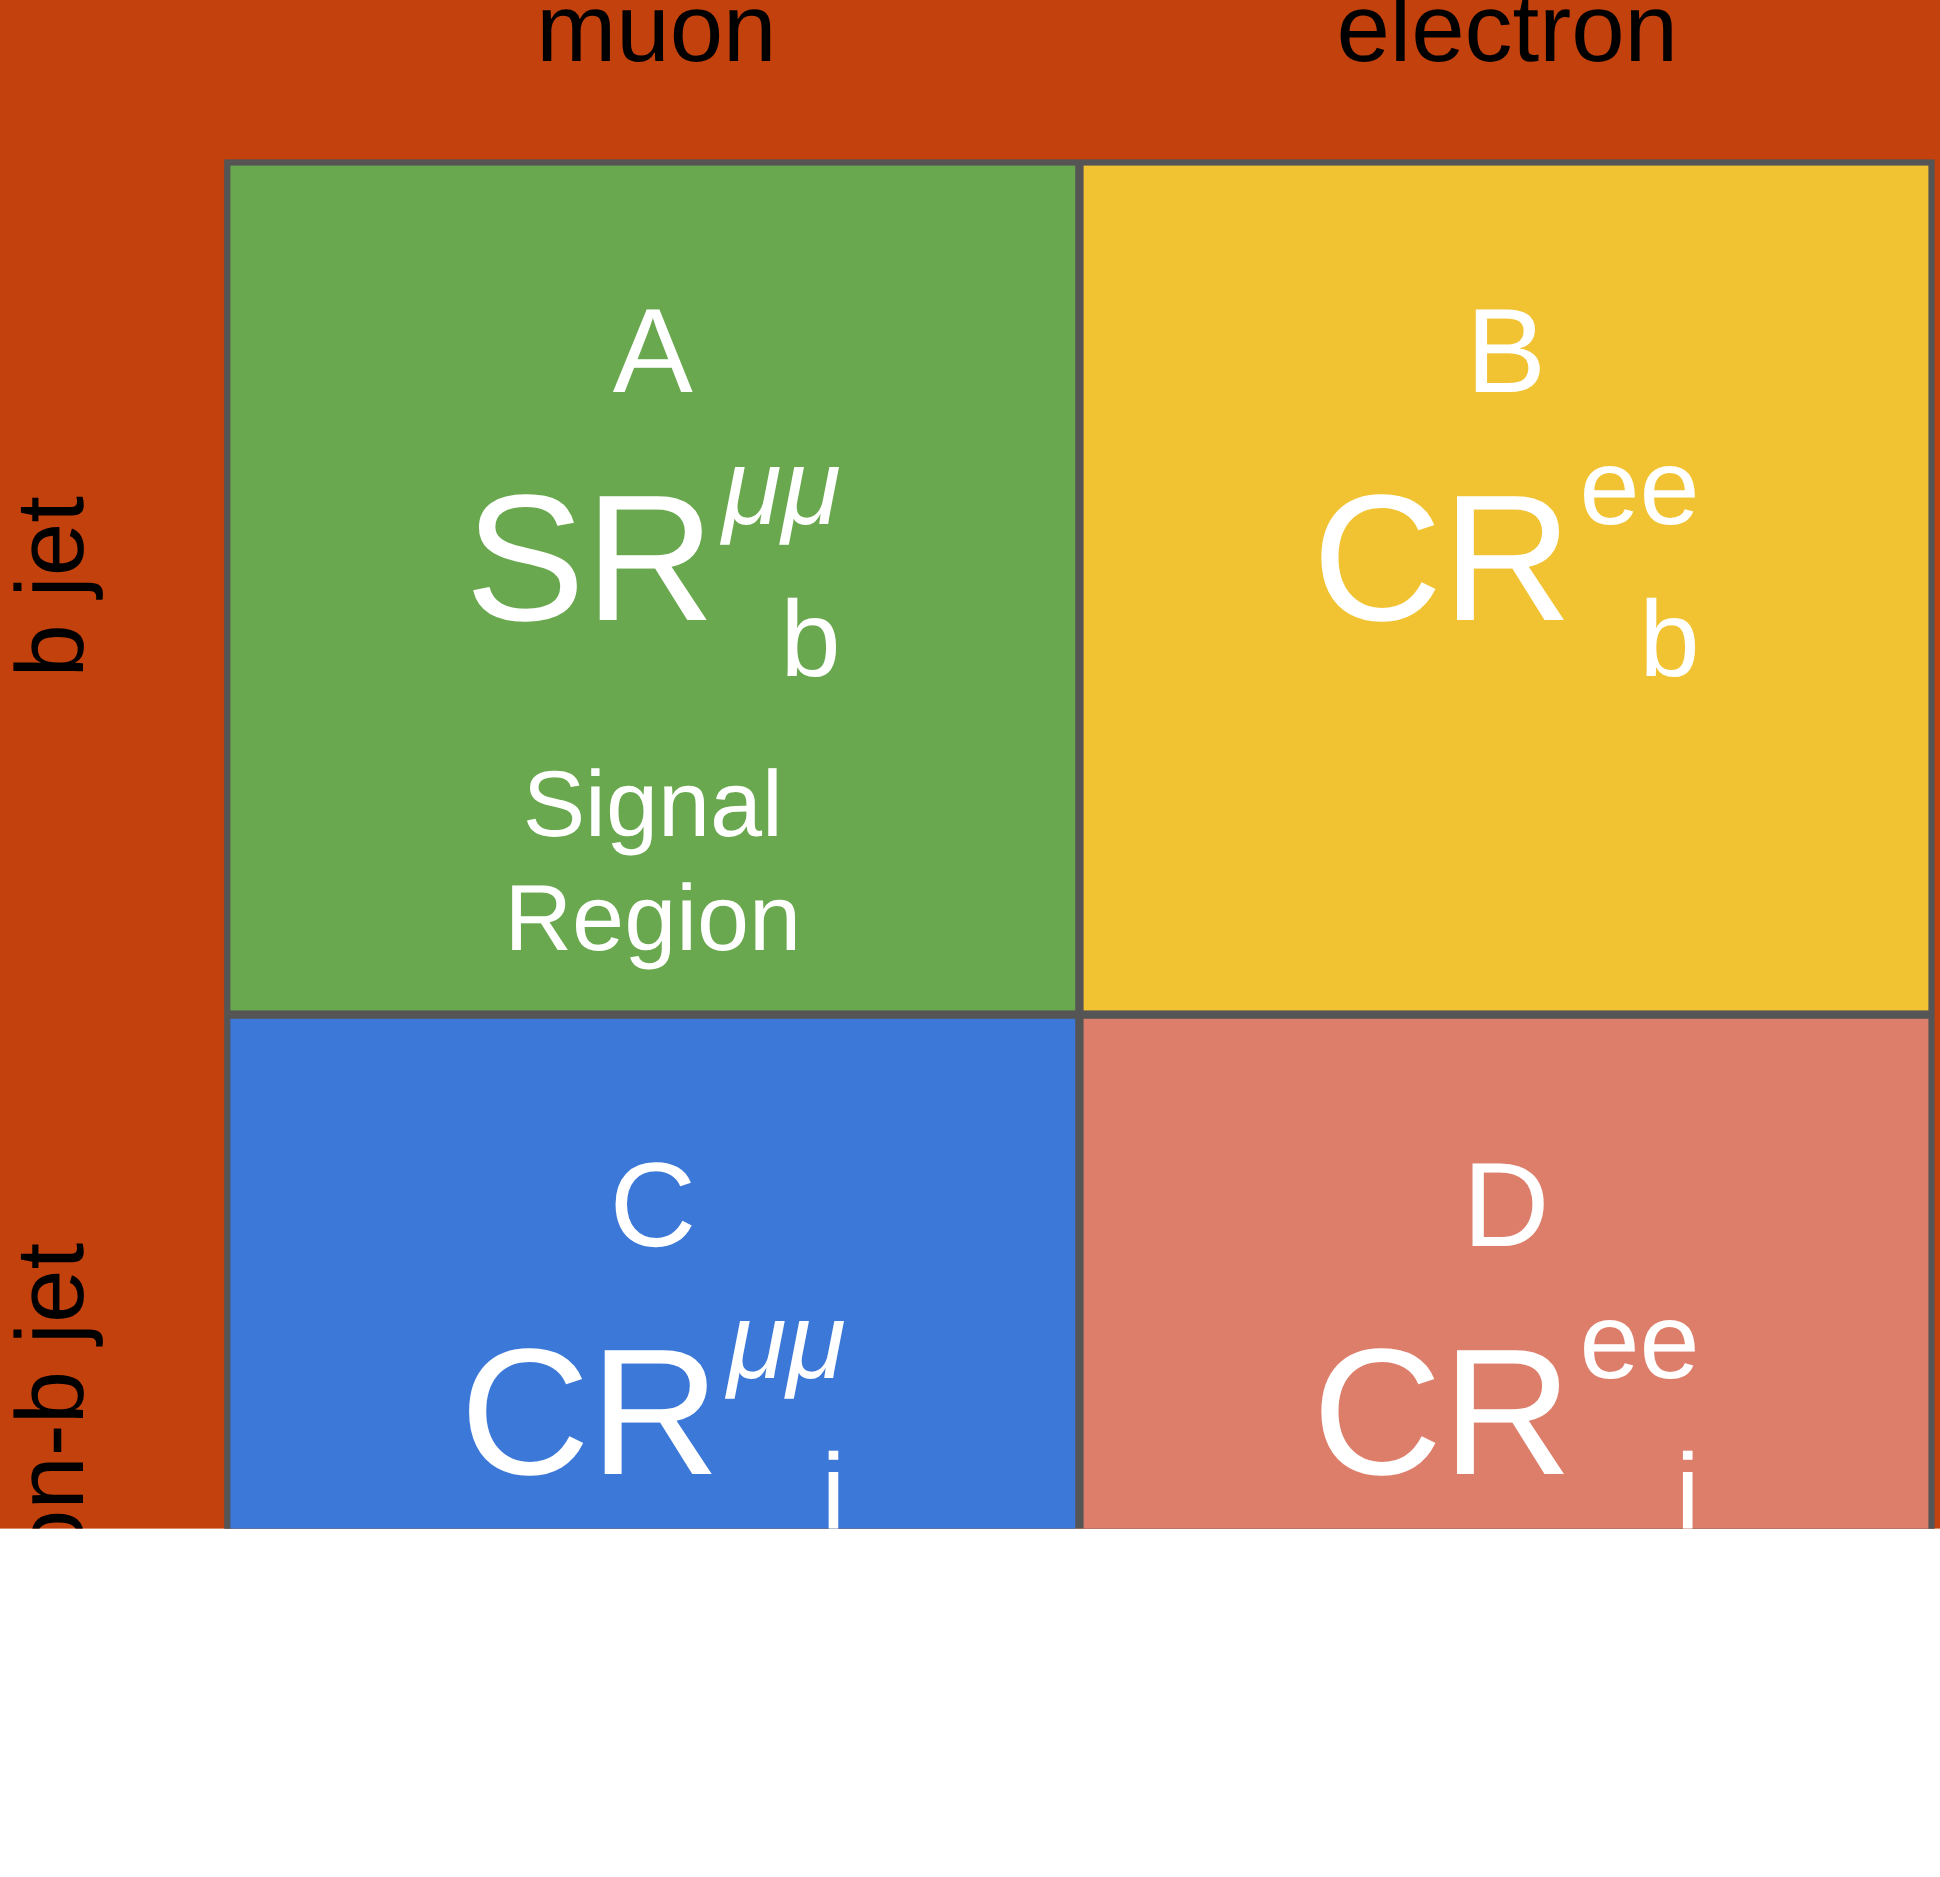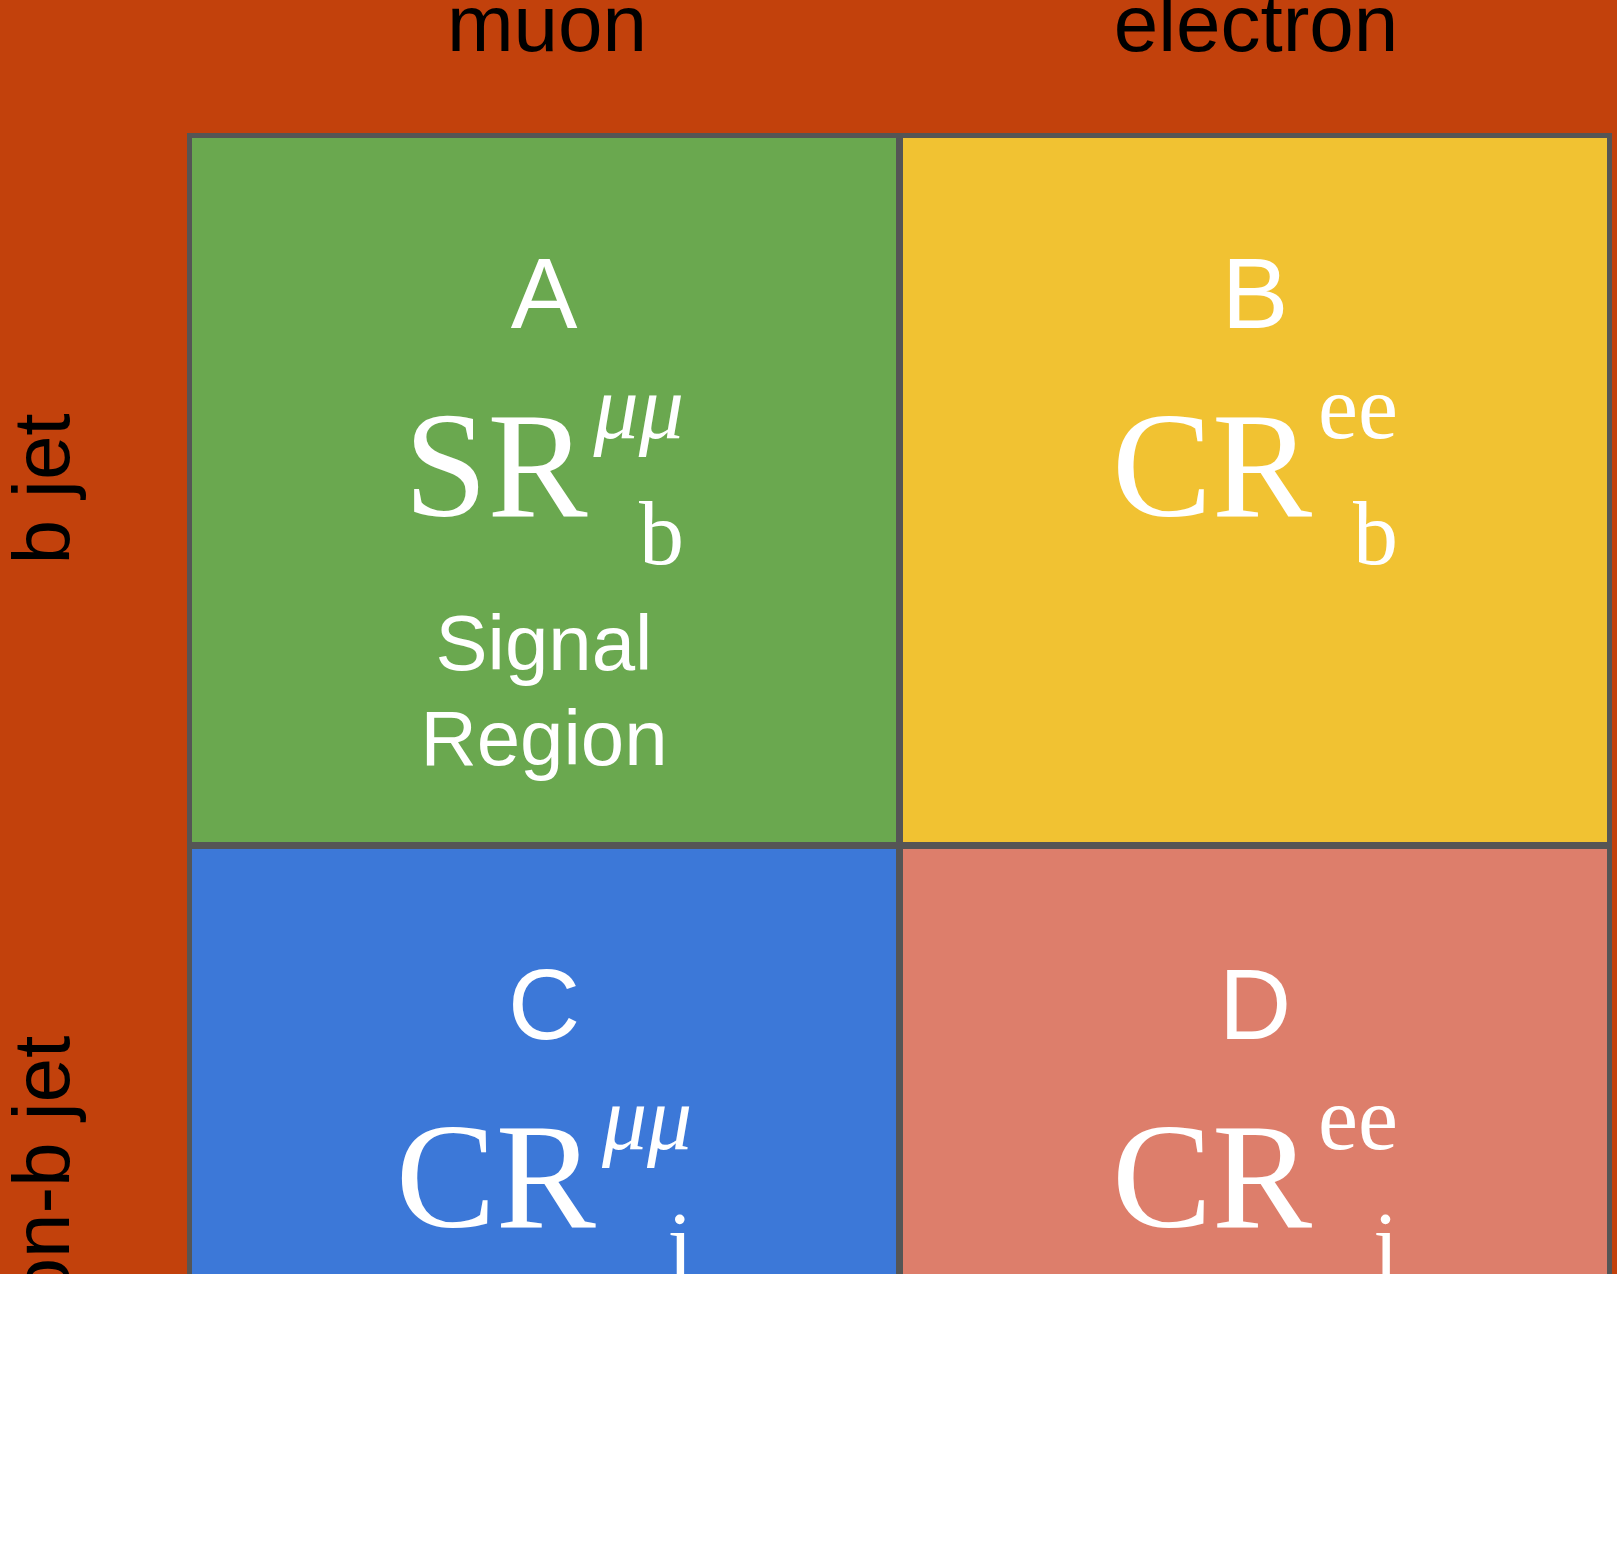--- a/index.html
+++ b/index.html
@@ -67,38 +67,38 @@
 
   .formula {
     position: absolute;
     top: 252px;
     left: 0;
     width: 100%;
     display: flex;
     justify-content: center;
     align-items: flex-start;
     color: #ffffff;
-    font-family: Liberation Serif, serif;
+    font-family: Liberation Sans, sans-serif;
   }
   .f-base { font-size: 150px; line-height: 1; }
   .f-scripts {
     display: inline-flex;
     flex-direction: column;
     align-items: flex-end;
     font-size: 90px;
     line-height: 0.95;
     margin-left: 6px;
     margin-top: -25px;
   }
   .f-sup.mu { font-style: italic; }
   .f-sub { margin-top: 40px; }
 
   .note {
     position: absolute;
-    top: 458px;
+    top: 485px;
     left: 0;
     width: 100%;
     text-align: center;
     font-size: 78px;
     line-height: 1.22;
     color: #ffffff;
   }
 </style>
 </head>
 <body>

